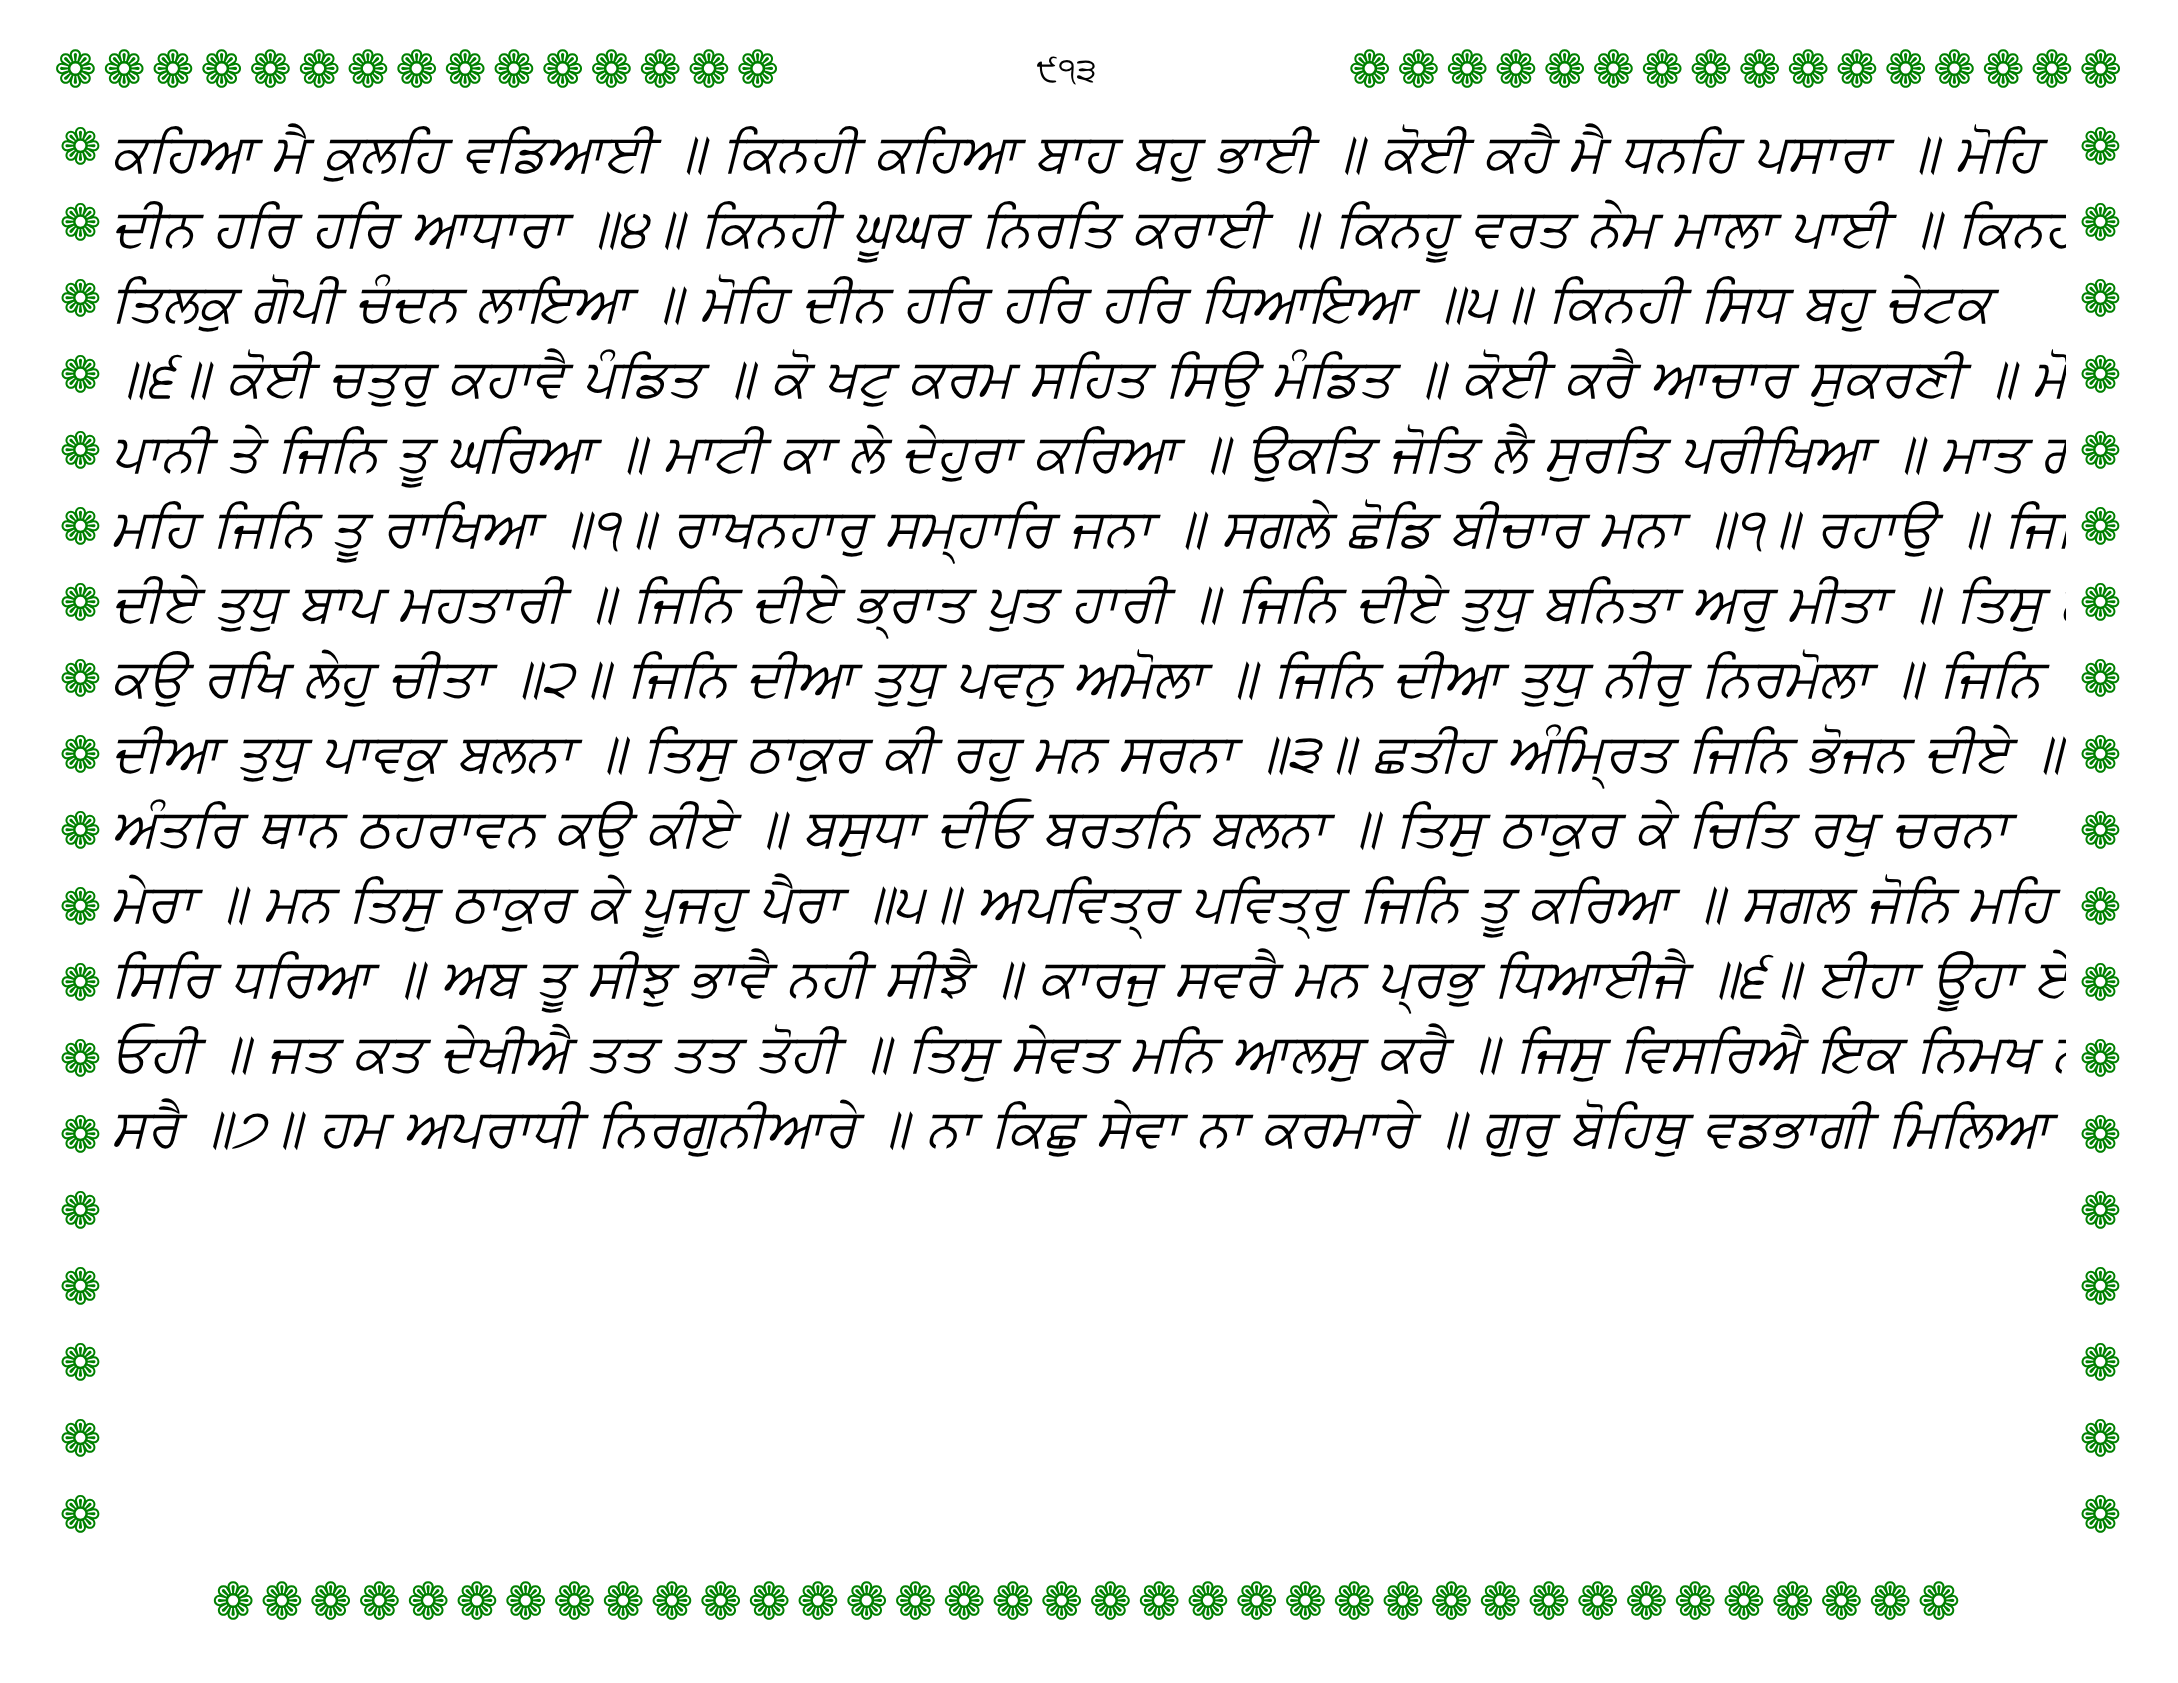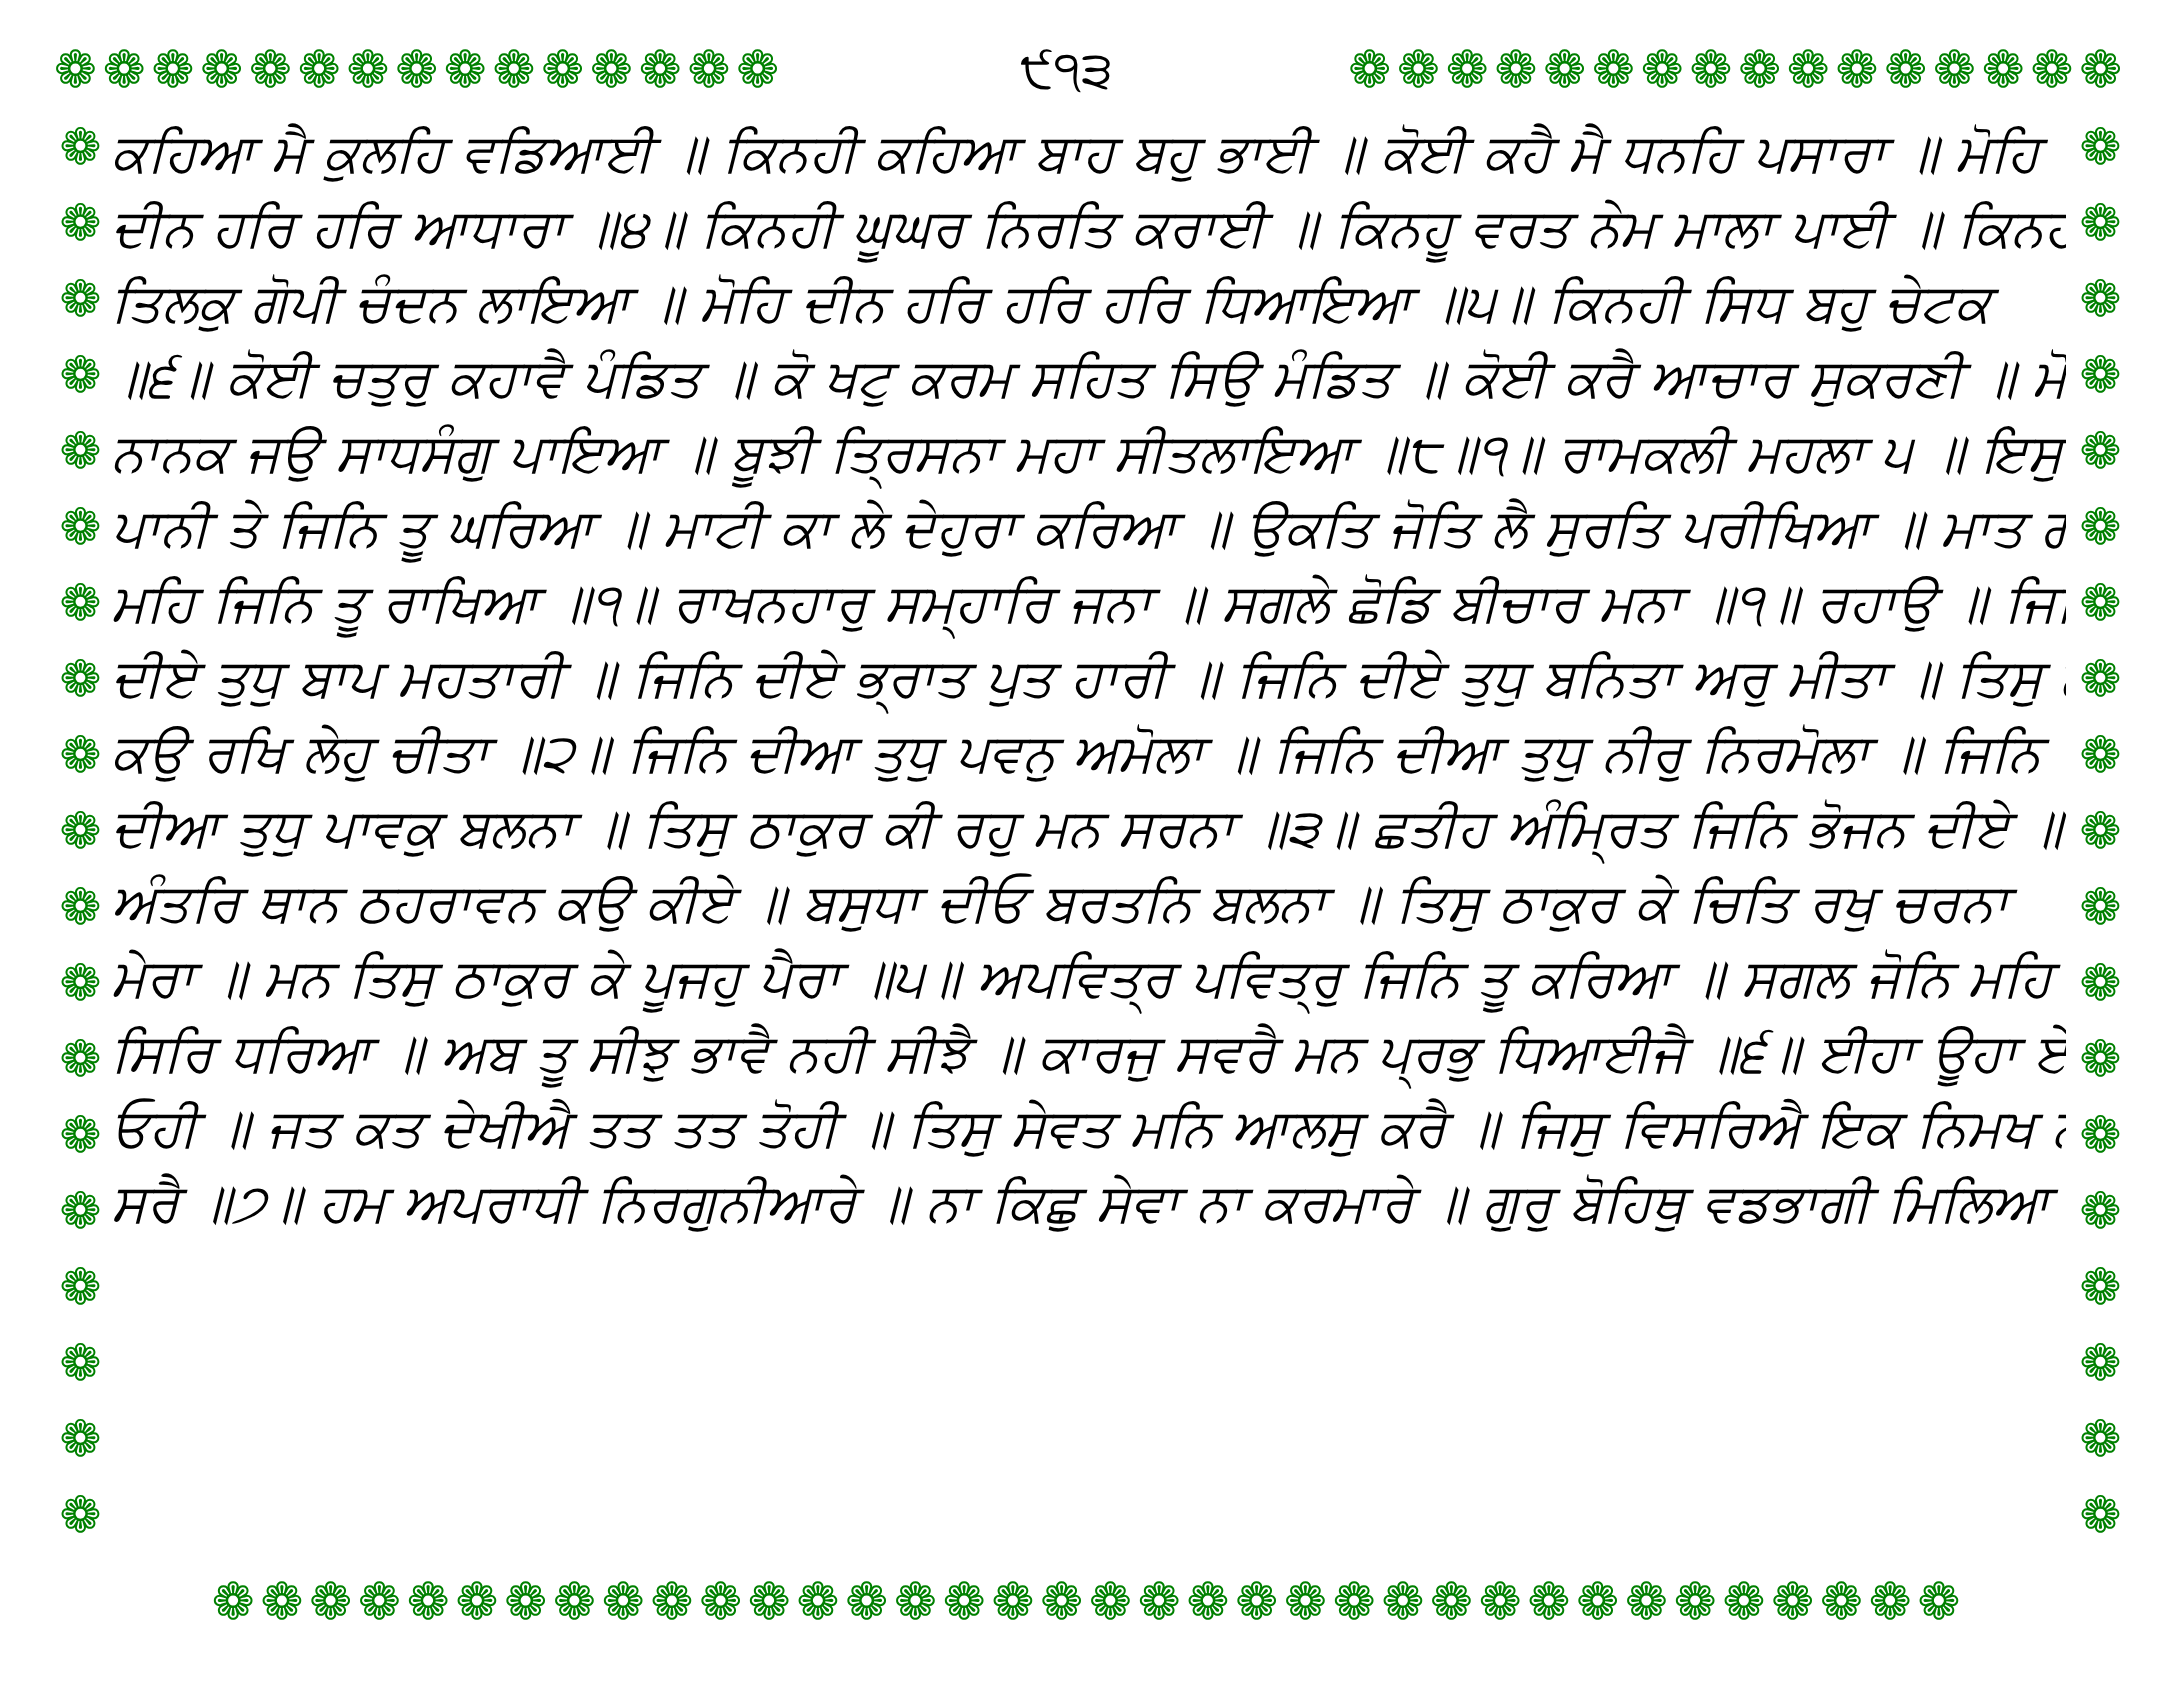--- a/index.html
+++ b/index.html
@@ -18,21 +18,21 @@
     white-space:nowrap;
     overflow:hidden;
     user-select:none;
   }
   .border-top{
     position:absolute;top:30px;left:54px;right:50px;height:79px;
     display:flex;align-items:center;justify-content:space-between;
   }
   .page-number{
     color:#000;
-    font-size:51px;
+    font-size:33px;
     padding:0 28px;
     white-space:nowrap;
   }
   .border-col{
     position:absolute;top:109px;bottom:114px;width:59px;
     color:#008000;font-size:50px;line-height:76px;
     word-break:break-all;overflow:hidden;user-select:none;
     text-align:center;
   }
   .border-left{left:51px;}
@@ -76,21 +76,20 @@
 
   <div class="border-bottom">
     <span class="flowers">❁❁❁❁❁❁❁❁❁❁❁❁❁❁❁❁❁❁❁❁❁❁❁❁❁❁❁❁❁❁❁❁❁❁❁❁</span>
   </div>
 
   <div class="text-block">
     <div class="line"><span class="line-inner">ਕਹਿਆ ਮੈ ਕੁਲਹਿ ਵਡਿਆਈ ॥ ਕਿਨਹੀ ਕਹਿਆ ਬਾਹ ਬਹੁ ਭਾਈ ॥ ਕੋਈ ਕਹੈ ਮੈ ਧਨਹਿ ਪਸਾਰਾ ॥ ਮੋਹਿ</span></div>
     <div class="line"><span class="line-inner">ਦੀਨ ਹਰਿ ਹਰਿ ਆਧਾਰਾ ॥੪॥ ਕਿਨਹੀ ਘੂਘਰ ਨਿਰਤਿ ਕਰਾਈ ॥ ਕਿਨਹੂ ਵਰਤ ਨੇਮ ਮਾਲਾ ਪਾਈ ॥ ਕਿਨਹੀ</span></div>
     <div class="line"><span class="line-inner">ਤਿਲਕੁ ਗੋਪੀ ਚੰਦਨ ਲਾਇਆ ॥ ਮੋਹਿ ਦੀਨ ਹਰਿ ਹਰਿ ਹਰਿ ਧਿਆਇਆ ॥੫॥ ਕਿਨਹੀ ਸਿਧ ਬਹੁ ਚੇਟਕ</span></div>
     <div class="line"><span class="line-inner">॥੬॥ ਕੋਈ ਚਤੁਰੁ ਕਹਾਵੈ ਪੰਡਿਤ ॥ ਕੋ ਖਟੁ ਕਰਮ ਸਹਿਤ ਸਿਉ ਮੰਡਿਤ ॥ ਕੋਈ ਕਰੈ ਆਚਾਰ ਸੁਕਰਣੀ ॥ ਮੋਹਿ</span></div>
-    <div class="line"><span class="line-inner">ਨਾਨਕ ਜਉ ਸਾਧਸੰਗੁ ਪਾਇਆ ॥ ਬੂਝੀ ਤ੍ਰਿਸਨਾ ਮਹਾ ਸੀਤਲਾਇਆ ॥੮॥੧॥ ਰਾਮਕਲੀ ਮਹਲਾ ੫ ॥ ਇਸੁ</span></div>
     <div class="line"><span class="line-inner">ਪਾਨੀ ਤੇ ਜਿਨਿ ਤੂ ਘਰਿਆ ॥ ਮਾਟੀ ਕਾ ਲੇ ਦੇਹੁਰਾ ਕਰਿਆ ॥ ਉਕਤਿ ਜੋਤਿ ਲੈ ਸੁਰਤਿ ਪਰੀਖਿਆ ॥ ਮਾਤ ਗਰਭ</span></div>
     <div class="line"><span class="line-inner">ਮਹਿ ਜਿਨਿ ਤੂ ਰਾਖਿਆ ॥੧॥ ਰਾਖਨਹਾਰੁ ਸਮ੍ਹਾਰਿ ਜਨਾ ॥ ਸਗਲੇ ਛੋਡਿ ਬੀਚਾਰ ਮਨਾ ॥੧॥ ਰਹਾਉ ॥ ਜਿਨਿ</span></div>
     <div class="line"><span class="line-inner">ਦੀਏ ਤੁਧੁ ਬਾਪ ਮਹਤਾਰੀ ॥ ਜਿਨਿ ਦੀਏ ਭ੍ਰਾਤ ਪੁਤ ਹਾਰੀ ॥ ਜਿਨਿ ਦੀਏ ਤੁਧੁ ਬਨਿਤਾ ਅਰੁ ਮੀਤਾ ॥ ਤਿਸੁ ਠਾਕੁਰ</span></div>
     <div class="line"><span class="line-inner">ਕਉ ਰਖਿ ਲੇਹੁ ਚੀਤਾ ॥੨॥ ਜਿਨਿ ਦੀਆ ਤੁਧੁ ਪਵਨੁ ਅਮੋਲਾ ॥ ਜਿਨਿ ਦੀਆ ਤੁਧੁ ਨੀਰੁ ਨਿਰਮੋਲਾ ॥ ਜਿਨਿ</span></div>
     <div class="line"><span class="line-inner">ਦੀਆ ਤੁਧੁ ਪਾਵਕੁ ਬਲਨਾ ॥ ਤਿਸੁ ਠਾਕੁਰ ਕੀ ਰਹੁ ਮਨ ਸਰਨਾ ॥੩॥ ਛਤੀਹ ਅੰਮ੍ਰਿਤ ਜਿਨਿ ਭੋਜਨ ਦੀਏ ॥</span></div>
     <div class="line"><span class="line-inner">ਅੰਤਰਿ ਥਾਨ ਠਹਰਾਵਨ ਕਉ ਕੀਏ ॥ ਬਸੁਧਾ ਦੀਓ ਬਰਤਨਿ ਬਲਨਾ ॥ ਤਿਸੁ ਠਾਕੁਰ ਕੇ ਚਿਤਿ ਰਖੁ ਚਰਨਾ</span></div>
     <div class="line"><span class="line-inner">ਮੇਰਾ ॥ ਮਨ ਤਿਸੁ ਠਾਕੁਰ ਕੇ ਪੂਜਹੁ ਪੈਰਾ ॥੫॥ ਅਪਵਿਤ੍ਰ ਪਵਿਤ੍ਰੁ ਜਿਨਿ ਤੂ ਕਰਿਆ ॥ ਸਗਲ ਜੋਨਿ ਮਹਿ ਤੂ</span></div>
     <div class="line"><span class="line-inner">ਸਿਰਿ ਧਰਿਆ ॥ ਅਬ ਤੂ ਸੀਝੁ ਭਾਵੈ ਨਹੀ ਸੀਝੈ ॥ ਕਾਰਜੁ ਸਵਰੈ ਮਨ ਪ੍ਰਭੁ ਧਿਆਈਜੈ ॥੬॥ ਈਹਾ ਊਹਾ ਏਕੈ</span></div>
     <div class="line"><span class="line-inner">ਓਹੀ ॥ ਜਤ ਕਤ ਦੇਖੀਐ ਤਤ ਤਤ ਤੋਹੀ ॥ ਤਿਸੁ ਸੇਵਤ ਮਨਿ ਆਲਸੁ ਕਰੈ ॥ ਜਿਸੁ ਵਿਸਰਿਐ ਇਕ ਨਿਮਖ ਨ</span></div>
     <div class="line"><span class="line-inner">ਸਰੈ ॥੭॥ ਹਮ ਅਪਰਾਧੀ ਨਿਰਗੁਨੀਆਰੇ ॥ ਨਾ ਕਿਛੁ ਸੇਵਾ ਨਾ ਕਰਮਾਰੇ ॥ ਗੁਰੁ ਬੋਹਿਥੁ ਵਡਭਾਗੀ ਮਿਲਿਆ ॥</span></div>

